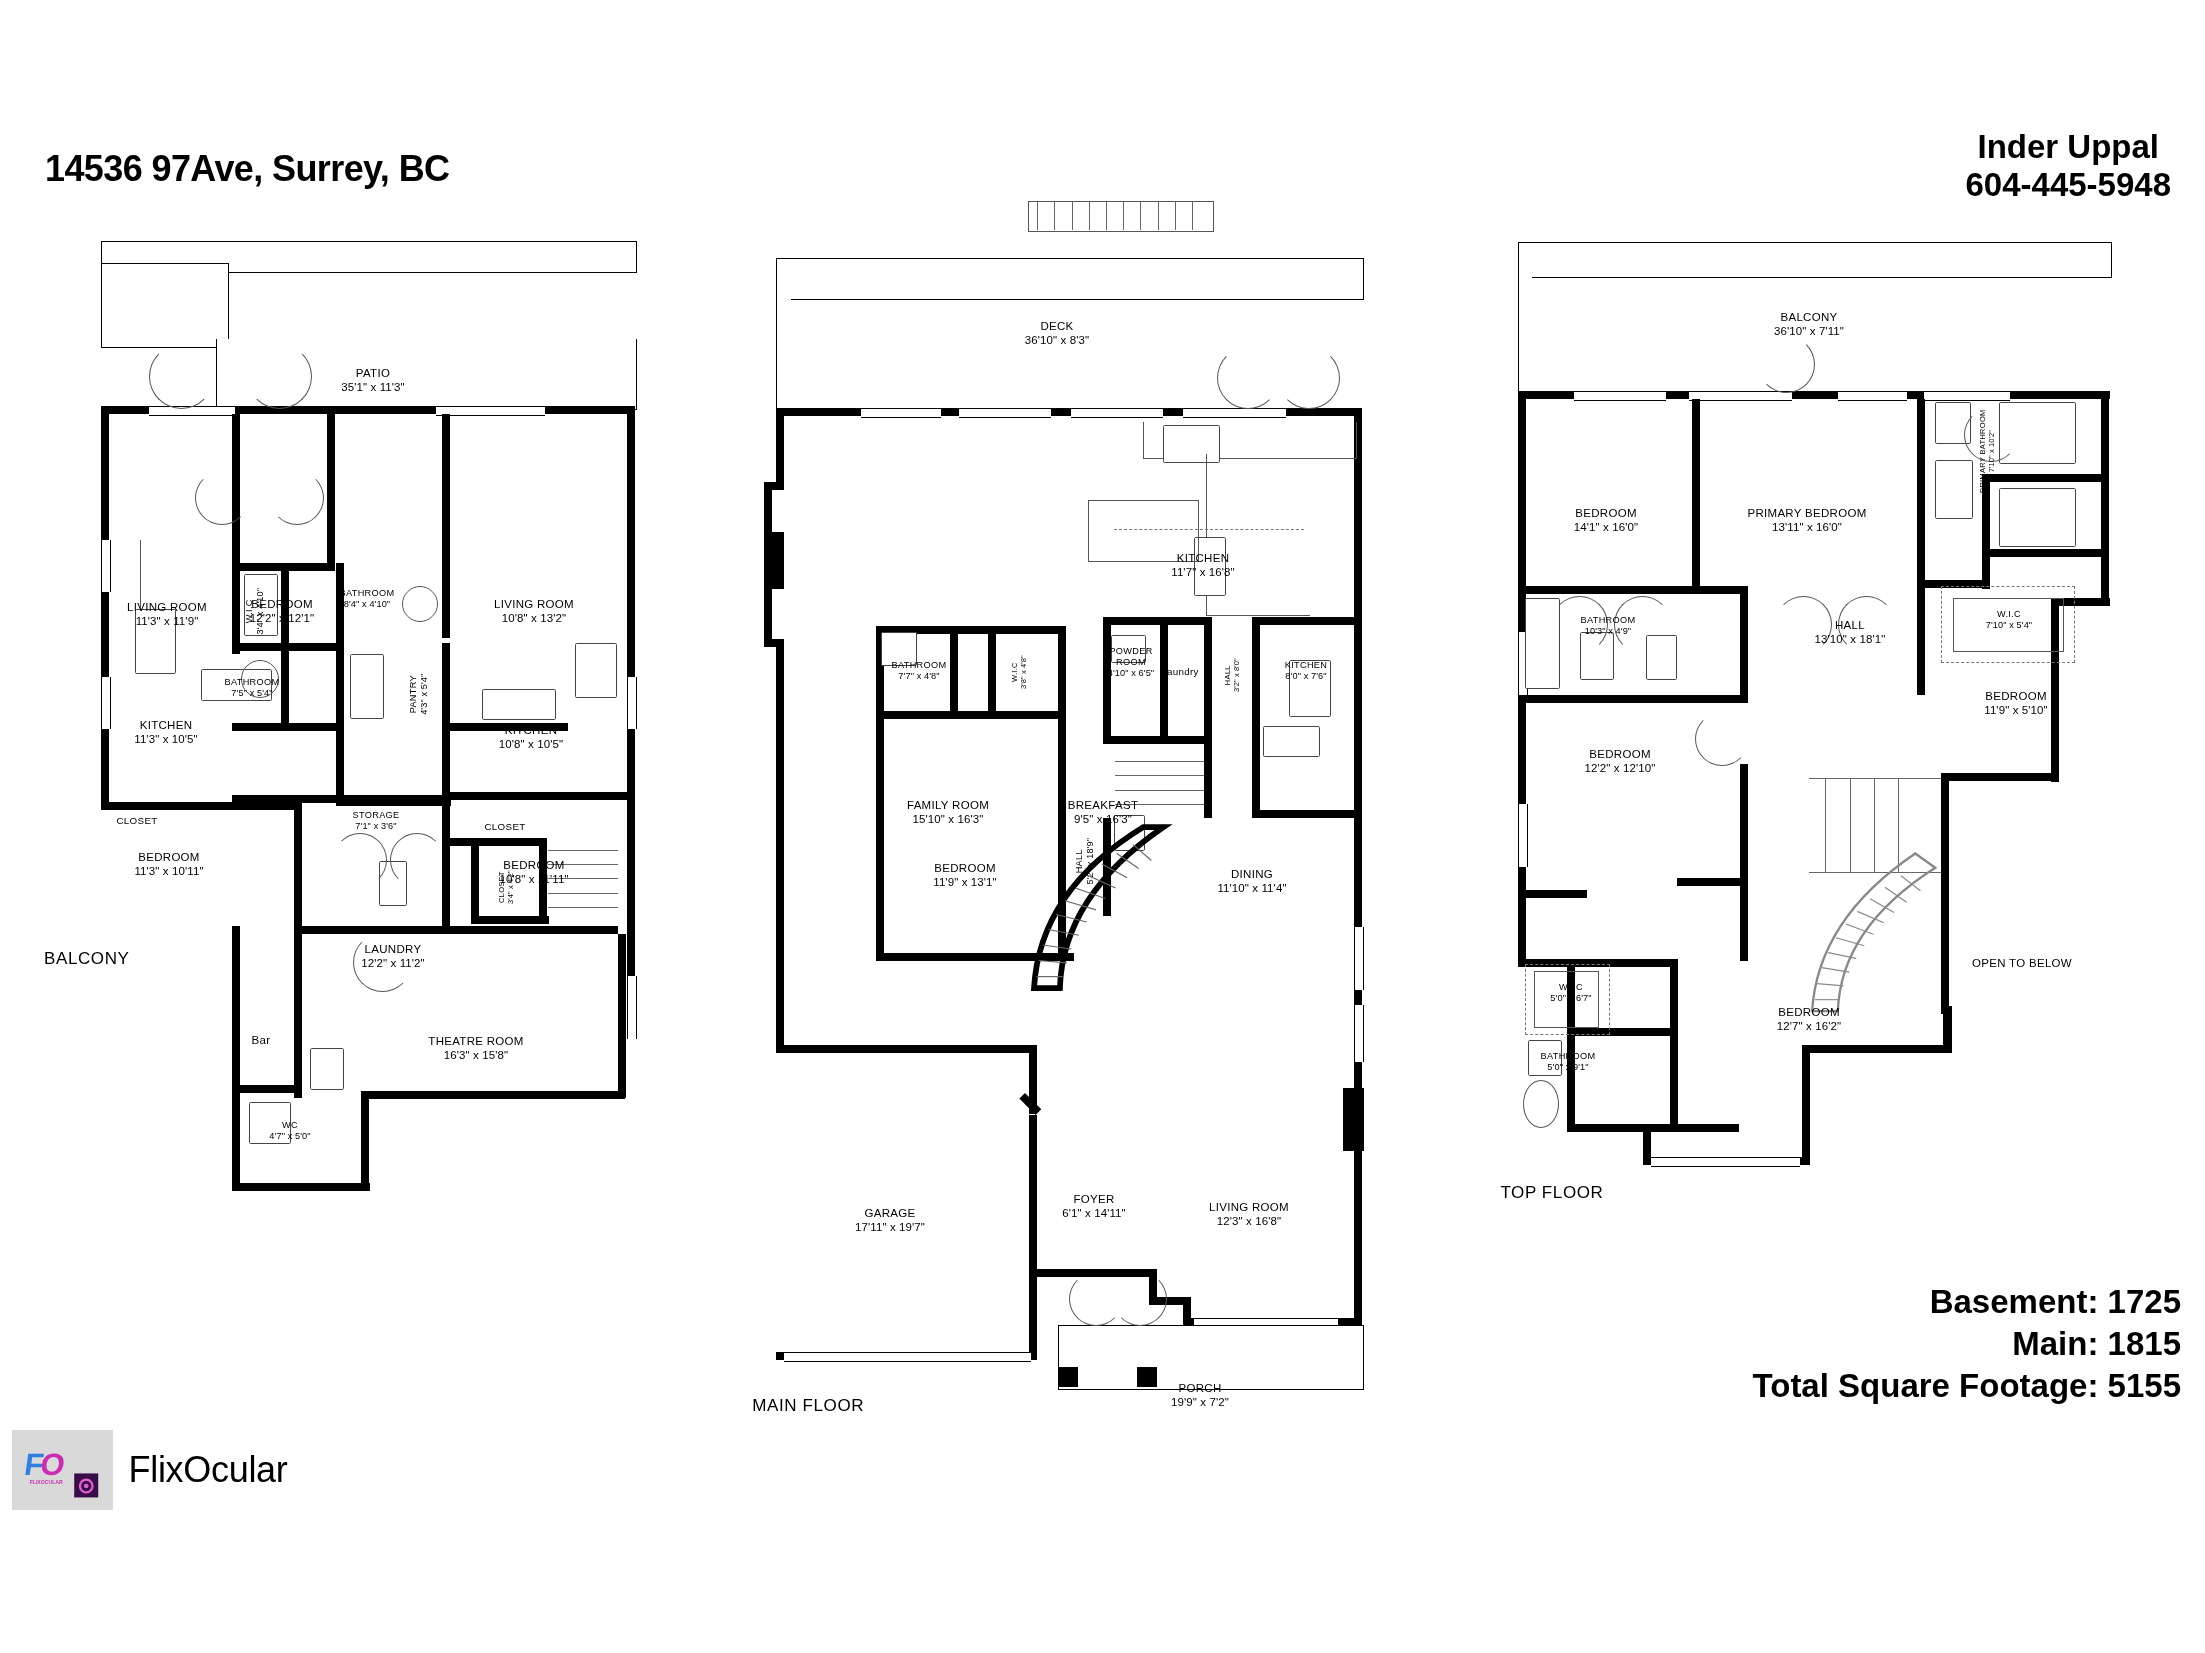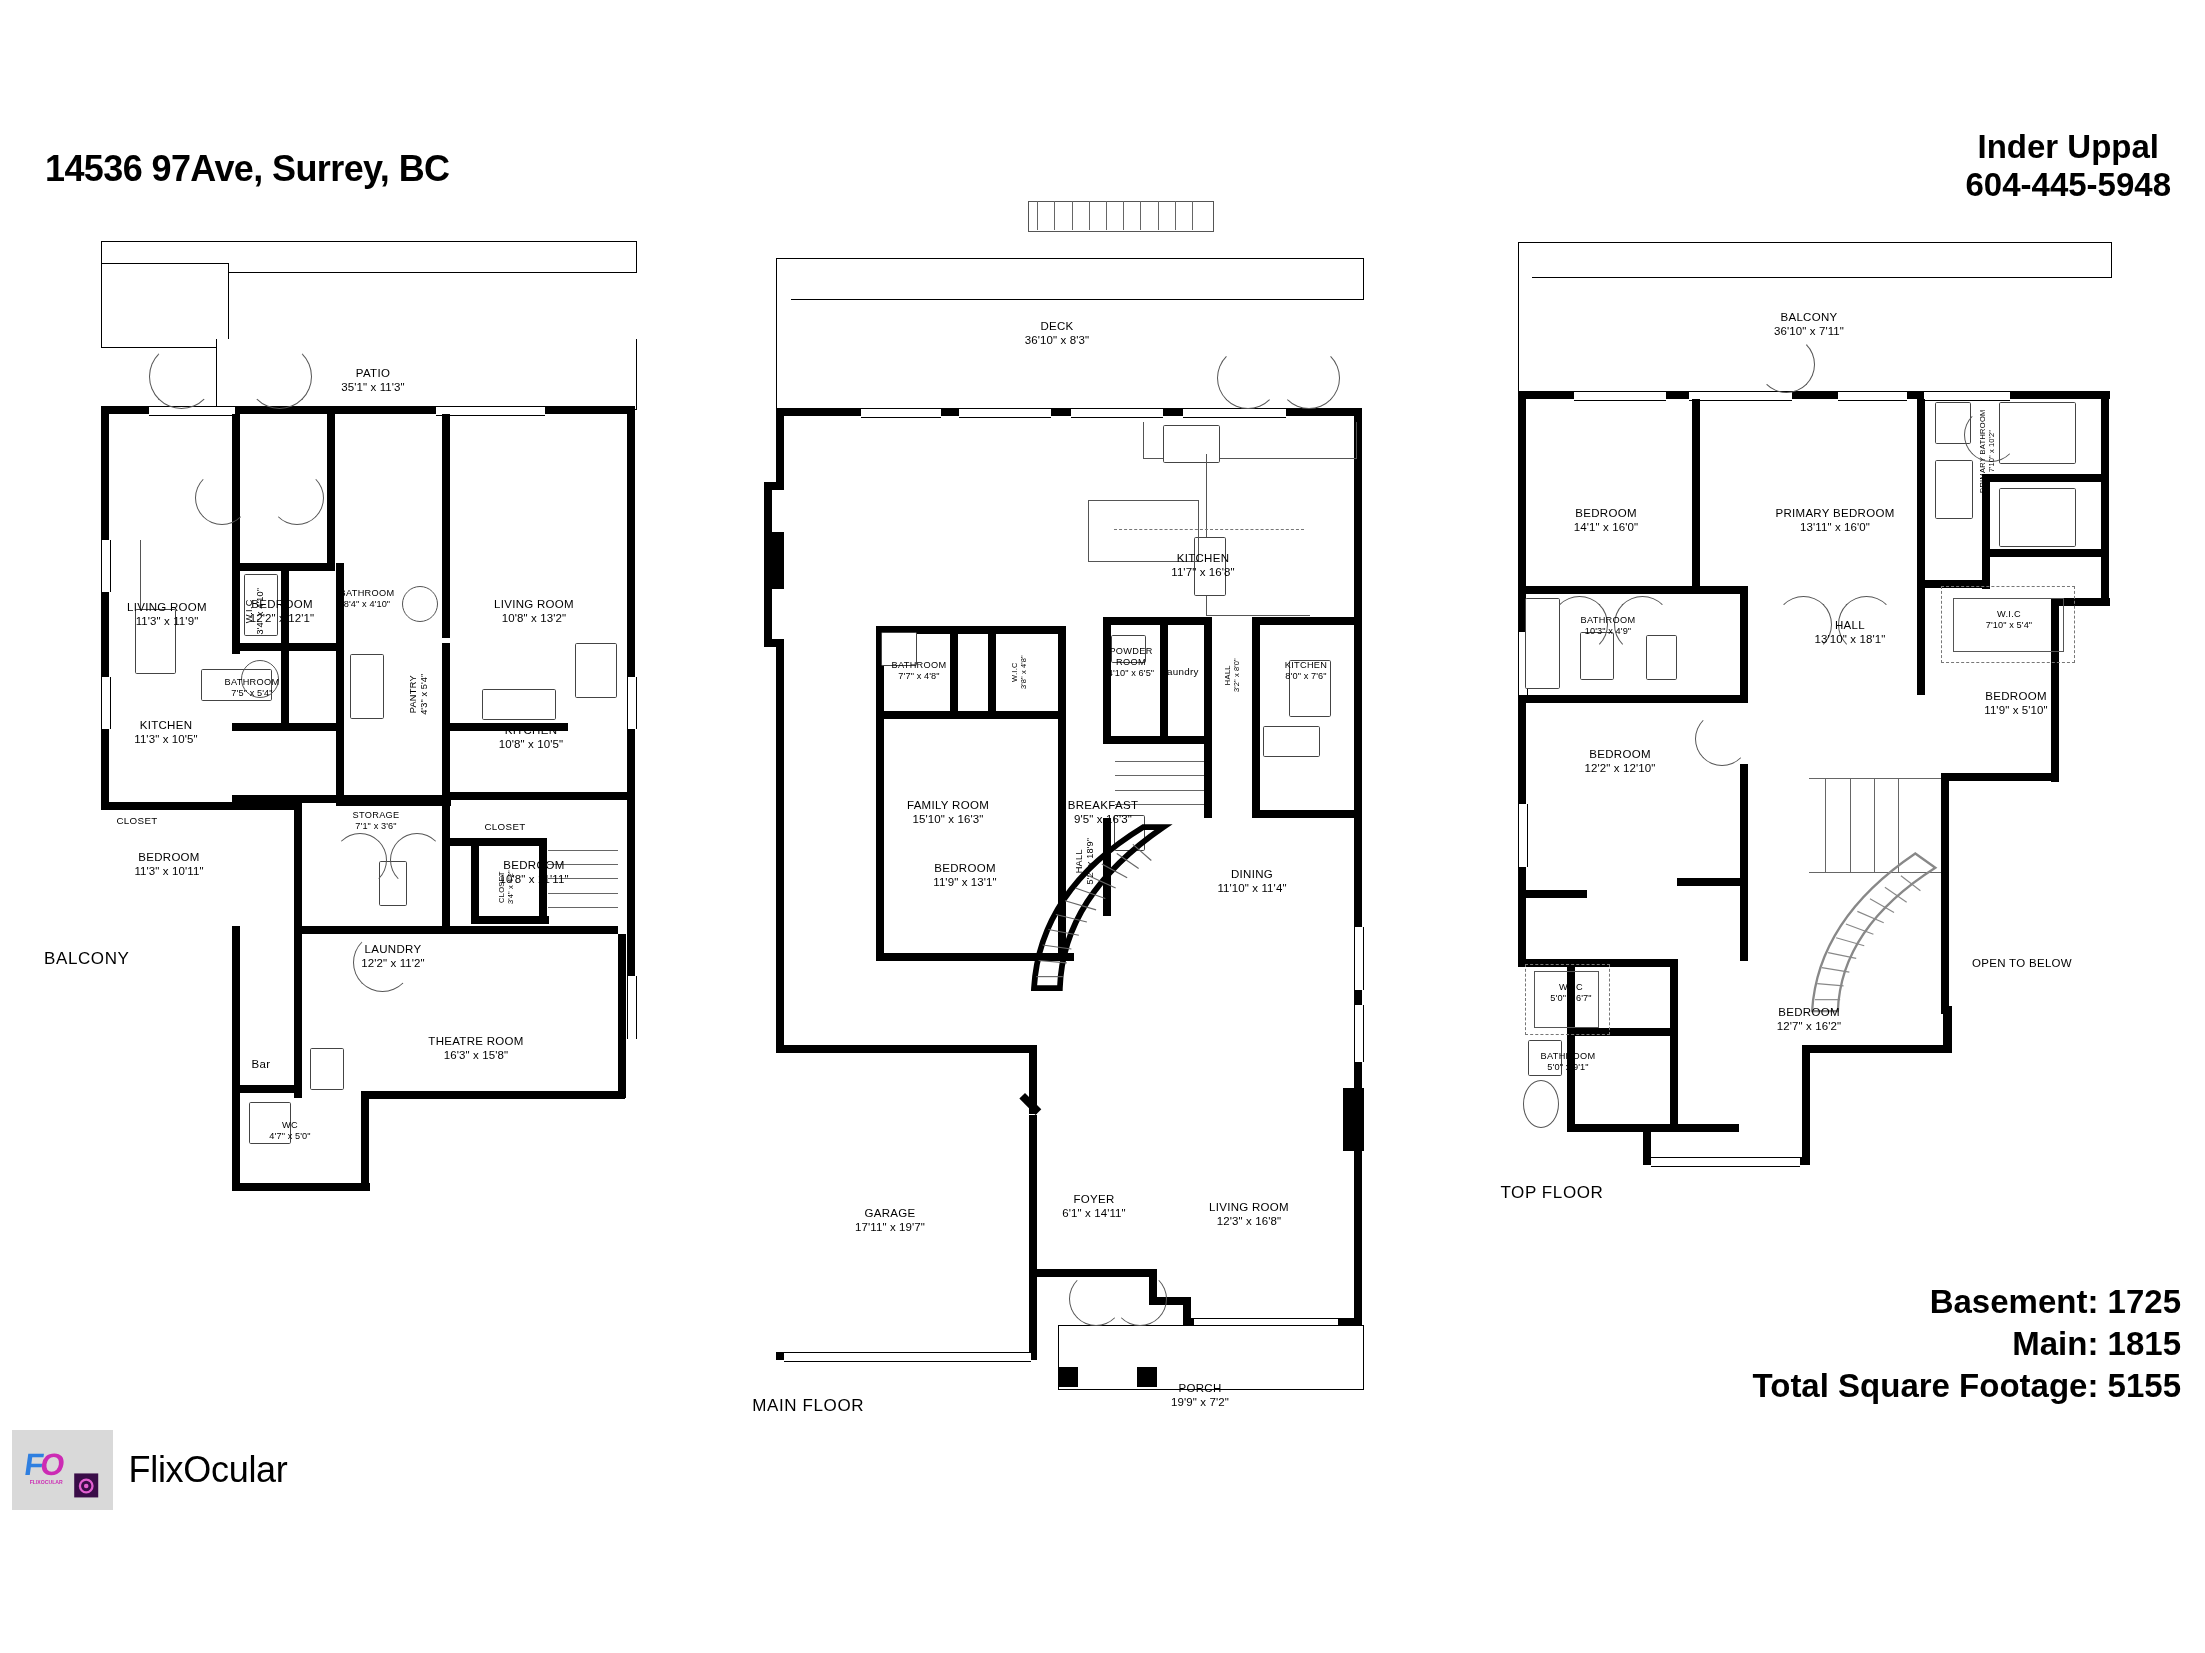--- a/index.html
+++ b/index.html
@@ -188,21 +188,21 @@
     <div class="d">11'3" x 10'11"</div>
   </div>
   <div class="rm" style="left:454px;top:617px;">
     <div class="n">BEDROOM</div>
     <div class="d">10'8" x 11'11"</div>
   </div>
   <div class="rm" style="left:313px;top:701px;">
     <div class="n">LAUNDRY</div>
     <div class="d">12'2" x 11'2"</div>
   </div>
-  <div class="mini" style="left:181px;top:793px;font-size:11.5px;margin-top:24px;">Bar</div>
+  <div class="mini" style="left:181px;top:793px;font-size:11.5px;">Bar</div>
   <div class="rm" style="left:396px;top:793px;">
     <div class="n">THEATRE ROOM</div>
     <div class="d">16'3" x 15'8"</div>
   </div>
   <div class="rm sm" style="left:210px;top:879px;">
     <div class="n">WC</div>
     <div class="d">4'7" x 5'0"</div>
   </div>
 
   <div class="floorlabel" style="left:-36px;top:708px;">BALCONY</div>
@@ -482,21 +482,21 @@
   <div class="arc" style="left:109px;top:366px;width:55px;height:55px;border-color:transparent;border-top-color:#555;border-left-color:#555;"></div>
   <div class="arc" style="left:270px;top:366px;width:55px;height:55px;border-color:transparent;border-top-color:#555;border-right-color:#555;"></div>
   <div class="arc" style="left:333px;top:366px;width:55px;height:55px;border-color:transparent;border-top-color:#555;border-left-color:#555;"></div>
   <div class="arc" style="left:190px;top:482px;width:52px;height:52px;border-color:transparent;border-bottom-color:#555;border-left-color:#555;"></div>
   <div class="arc" style="left:459px;top:178px;width:52px;height:52px;border-color:transparent;border-bottom-color:#555;border-left-color:#555;"></div>
 
   <div class="rm" style="left:101px;top:276px;">
     <div class="n">BEDROOM</div>
     <div class="d">14'1" x 16'0"</div>
   </div>
-  <div class="rm" style="left:302px;top:276px;margin-left:28px;">
+  <div class="rm" style="left:302px;top:276px;">
     <div class="n">PRIMARY BEDROOM</div>
     <div class="d">13'11" x 16'0"</div>
   </div>
   <div class="rm xs rot" style="left:482px;top:212px;">
     <div class="n">PRIMARY BATHROOM</div>
     <div class="d">7'10" x 10'2"</div>
   </div>
   <div class="rm sm" style="left:504px;top:379px;">
     <div class="n">W.I.C</div>
     <div class="d">7'10" x 5'4"</div>

